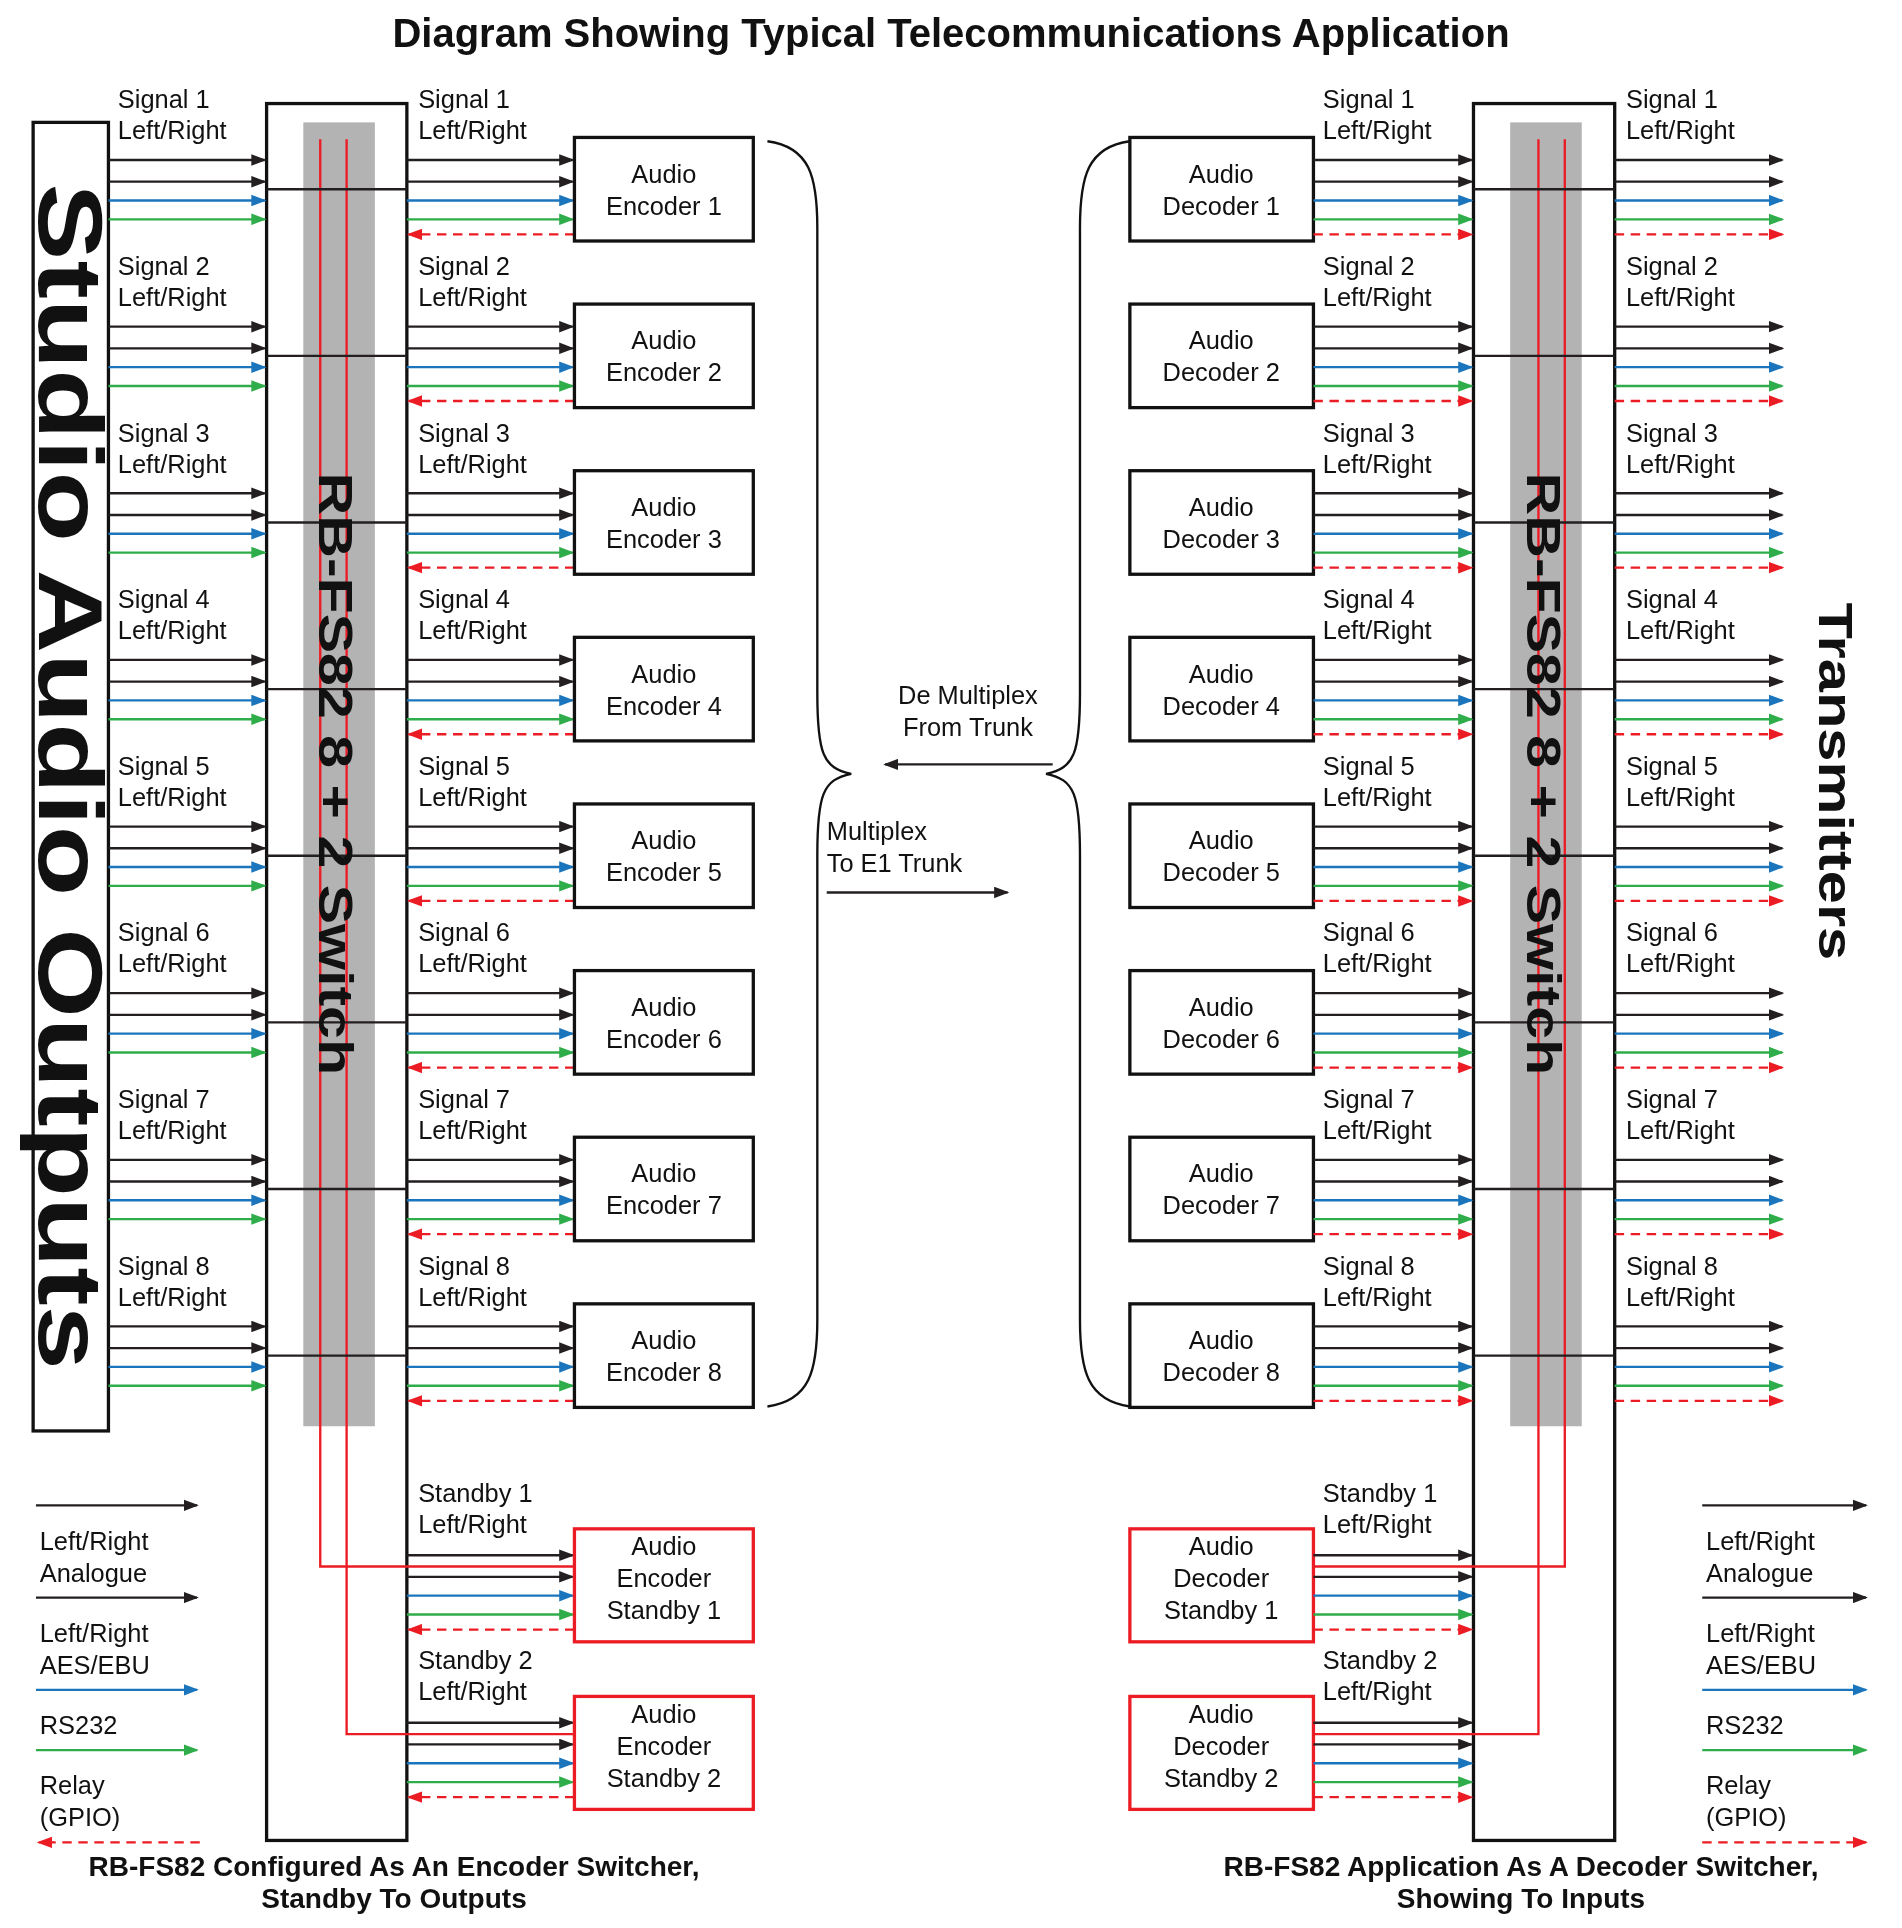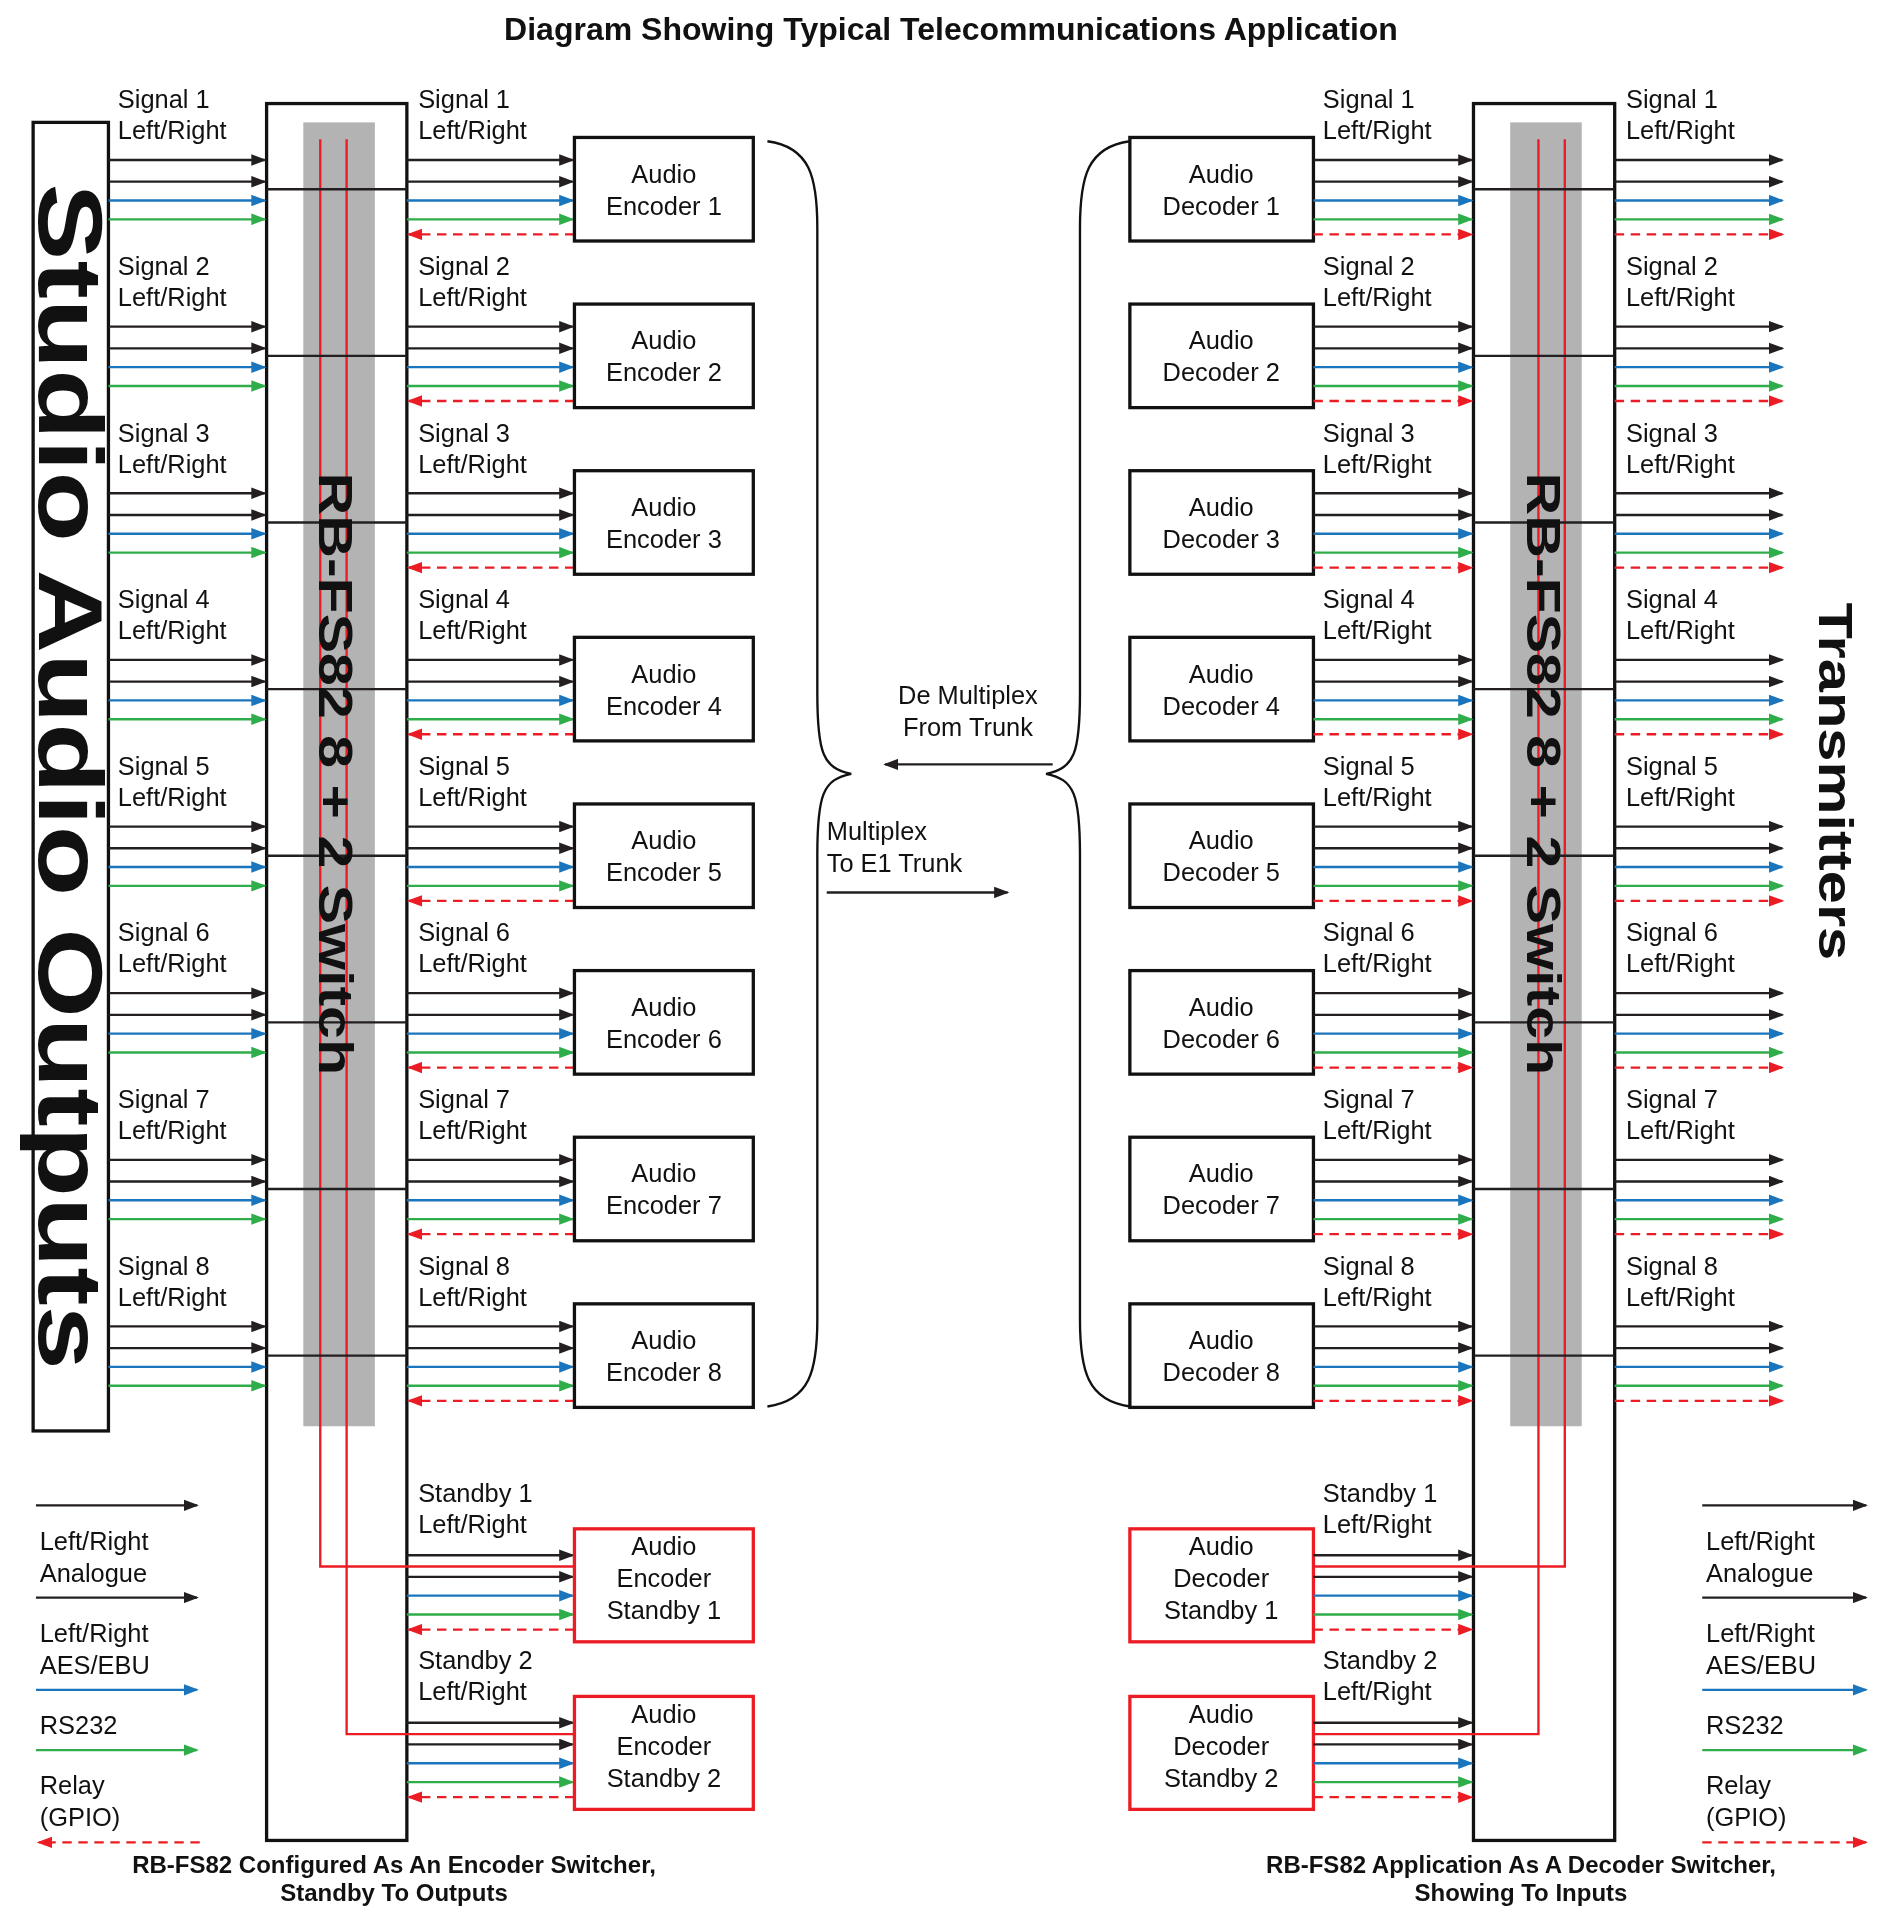--- a/index.html
+++ b/index.html
@@ -5,25 +5,25 @@
   html,body{margin:0;padding:0;}
   body{
     width:1902px;height:1928px;background:#ffffff;position:relative;
     font-family:"Liberation Sans", sans-serif;color:#111;
   }
   .page{position:absolute;inset:0;}
   svg{position:absolute;left:0;top:0;}
   svg text{font-family:"Liberation Sans", sans-serif;fill:#111;}
   #title{
     position:absolute;top:11.3px;left:0;width:100%;text-align:center;
-    font-size:32px;font-weight:bold;white-space:nowrap;
+    font-size:40px;font-weight:bold;white-space:nowrap;
   }
   .caption{
     position:absolute;top:1851px;transform:translateX(-50%);
-    text-align:center;font-size:24px;font-weight:bold;line-height:1.15;white-space:nowrap;
+    text-align:center;font-size:28px;font-weight:bold;line-height:1.15;white-space:nowrap;
   }
   #caption-left{left:394px;}
   #caption-right{left:1521px;}
 </style>
 </head>
 <body>
 
 <div class="page">
   <svg id="diagram" width="1902" height="1928" viewBox="0 0 2020 2048">
       <defs>

